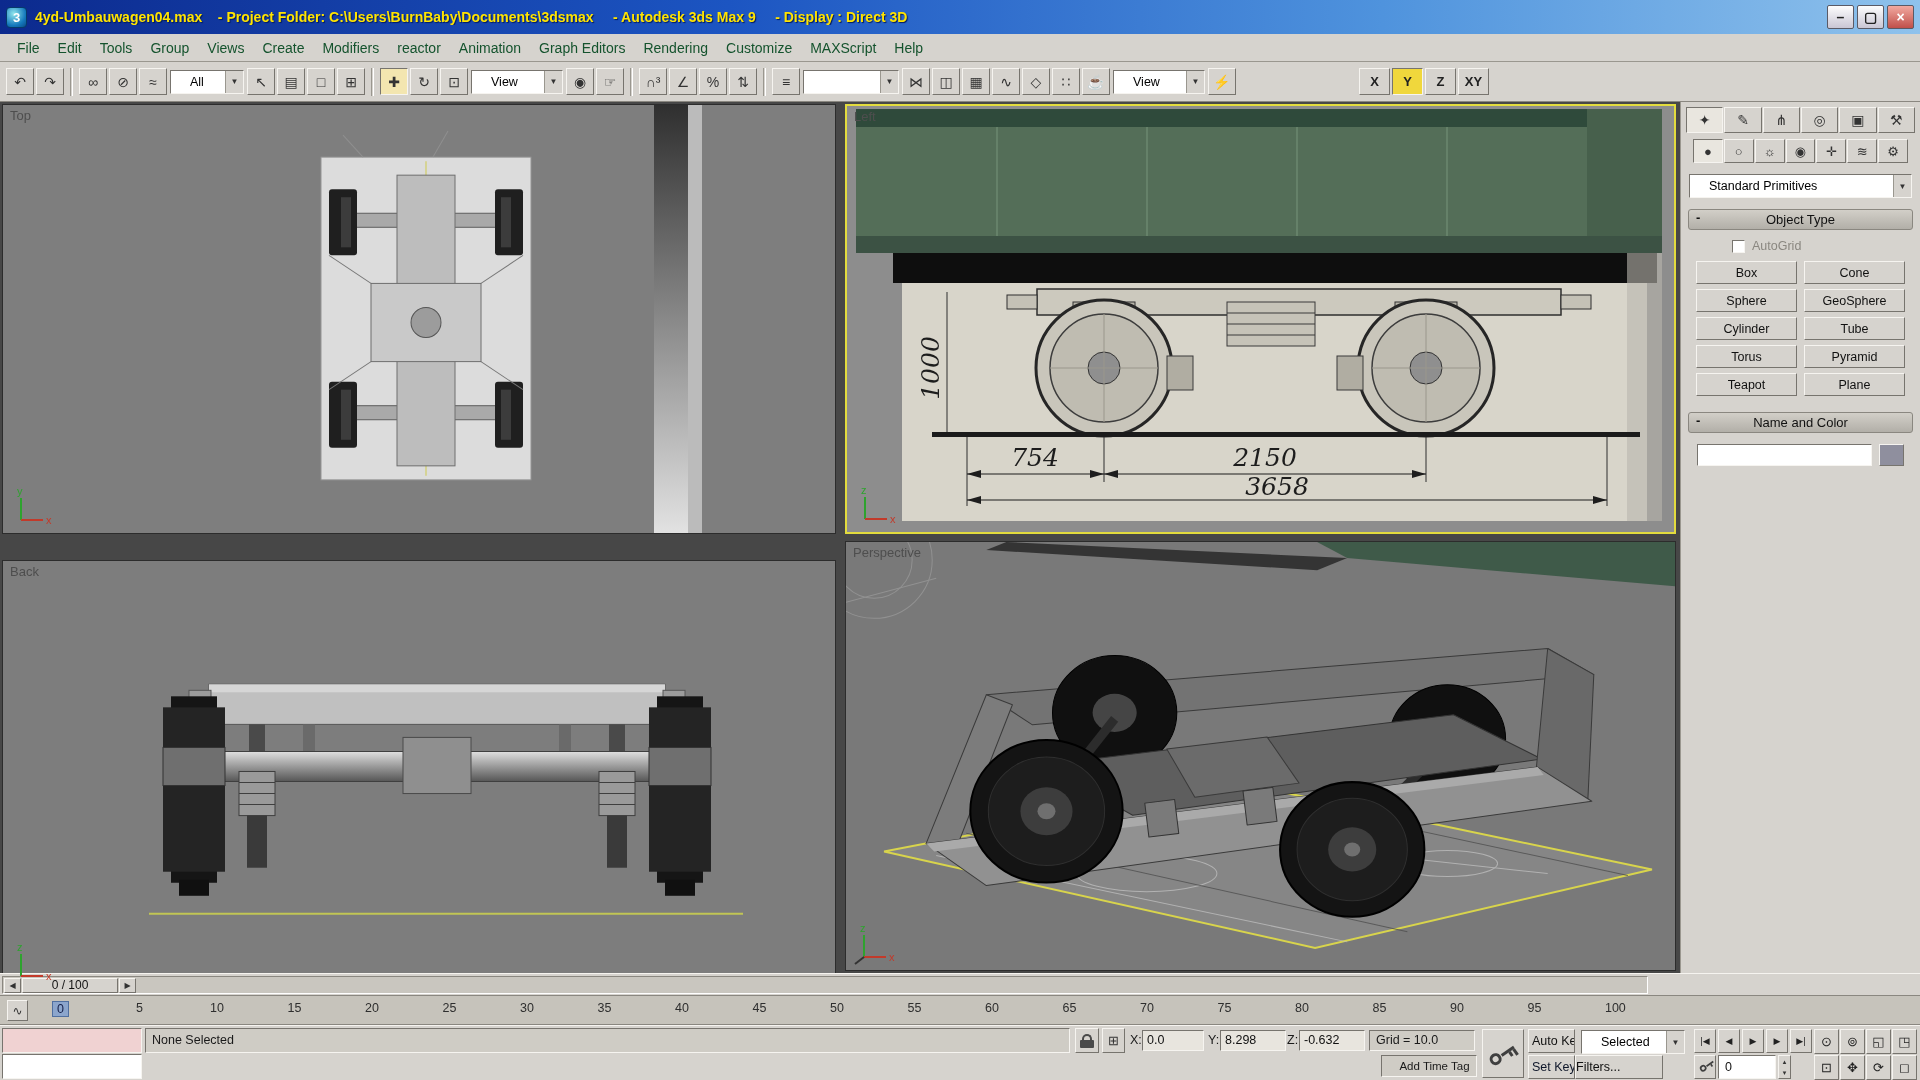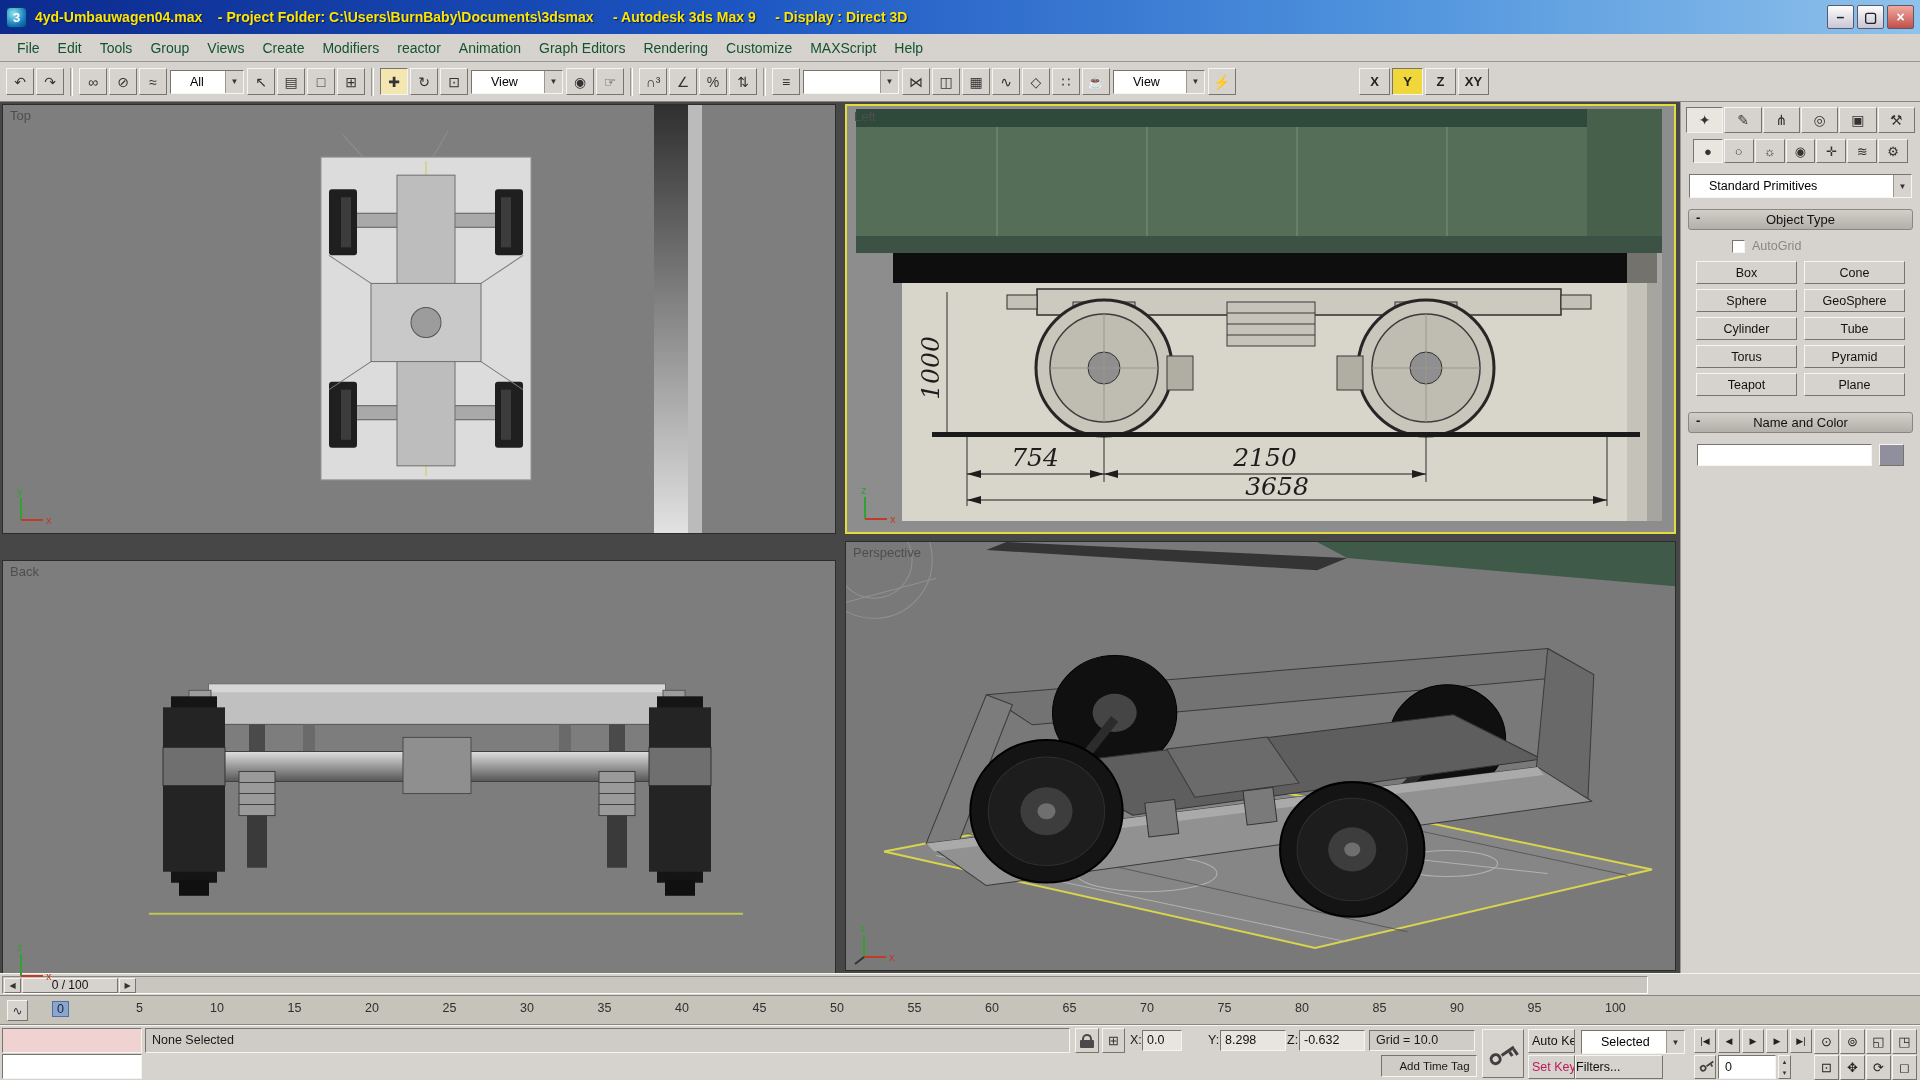--- a/index.html
+++ b/index.html
@@ -136,40 +136,40 @@
     line-height:23px; padding:0 6px; color:#1a1a1a; }
   #lock-btn { left:1075px; top:2px; width:24px; height:25px; display:flex;
     flex-direction:column; align-items:center; justify-content:center; }
   .lock-shackle { width:10px; height:7px; border:2px solid #4a4a4a; border-bottom:none;
     border-radius:5px 5px 0 0; }
   .lock-body { width:14px; height:8px; background:#4a4a4a; border-radius:1px; margin-top:-1px; }
   #ttin-btn { left:1102px; top:2px; width:23px; height:25px; display:flex;
     align-items:center; justify-content:center; font-size:13px; color:#333; }
   .coord-label { top:7px; color:#1a1a1a; }
   #x-label { left:1130px; } #y-label { left:1208px; } #z-label { left:1287px; }
-  .coord-field { top:4px; width:40px; height:21px; background:#e8e5de;
+  .coord-field { top:4px; width:62px; height:21px; background:#e8e5de;
     padding:1px 4px; line-height:17px; color:#111; }
   #x-field { left:1142px; } #y-field { left:1220px; width:66px; } #z-field { left:1299px; width:66px; }
   #grid-field { left:1369px; top:4px; width:106px; height:21px; background:#cfccc5;
     padding:1px 6px; line-height:17px; color:#1a1a1a; }
   #att-field { left:1381px; top:29px; width:96px; height:22px; background:#cfccc5;
     text-align:center; line-height:20px; font-size:11.5px; color:#1a1a1a; }
   #bigkey-btn { left:1482px; top:3px; width:42px; height:49px; display:flex;
     align-items:center; justify-content:center; }
   .keyicon { width:30px; height:30px; position:relative; transform:rotate(-35deg); }
   .keyicon .ring { position:absolute; left:0; top:9px; width:12px; height:12px;
     border:3px solid #3f3f3f; border-radius:50%; }
   .keyicon .shaft { position:absolute; left:13px; top:14px; width:15px; height:3px; background:#3f3f3f; }
   .keyicon .tooth1 { position:absolute; left:20px; top:17px; width:3px; height:5px; background:#3f3f3f; }
   .keyicon .tooth2 { position:absolute; left:25px; top:17px; width:3px; height:7px; background:#3f3f3f; }
   .keyicon.small { transform:rotate(-35deg) scale(0.55); }
   #autokey-btn { left:1528px; top:3px; width:47px; height:24px; line-height:22px;
     padding-left:3px; overflow:hidden; white-space:nowrap; color:#111; }
   #setkey-btn { left:1528px; top:29px; width:47px; height:24px; line-height:22px;
-    padding-left:3px; overflow:hidden; white-space:nowrap; color:#be185d; }
+    padding-left:3px; overflow:hidden; white-space:nowrap; color:#0f172a; }
   #selected-dd { left:1581px; top:4px; }
   #filters-btn { left:1575px; top:29px; width:88px; height:24px; line-height:22px;
     text-align:left; color:#111; }
   #pb-row1 { left:1694px; top:3px; display:flex; gap:2px; }
   #pb-row2 { left:1694px; top:29px; display:flex; gap:2px; align-items:center; }
   .pb-btn { width:22px; height:24px; display:flex; align-items:center; justify-content:center;
     font-size:9px; color:#222; border:1px solid; border-color:#f6f4f0 #77746e #77746e #f6f4f0;
     background:#d6d3ce; white-space:nowrap; }
   #frame-field { width:58px; height:24px; background:#fff; padding:2px 6px; line-height:18px; color:#111; }
   .spin-col { width:13px; height:24px; display:flex; flex-direction:column;

